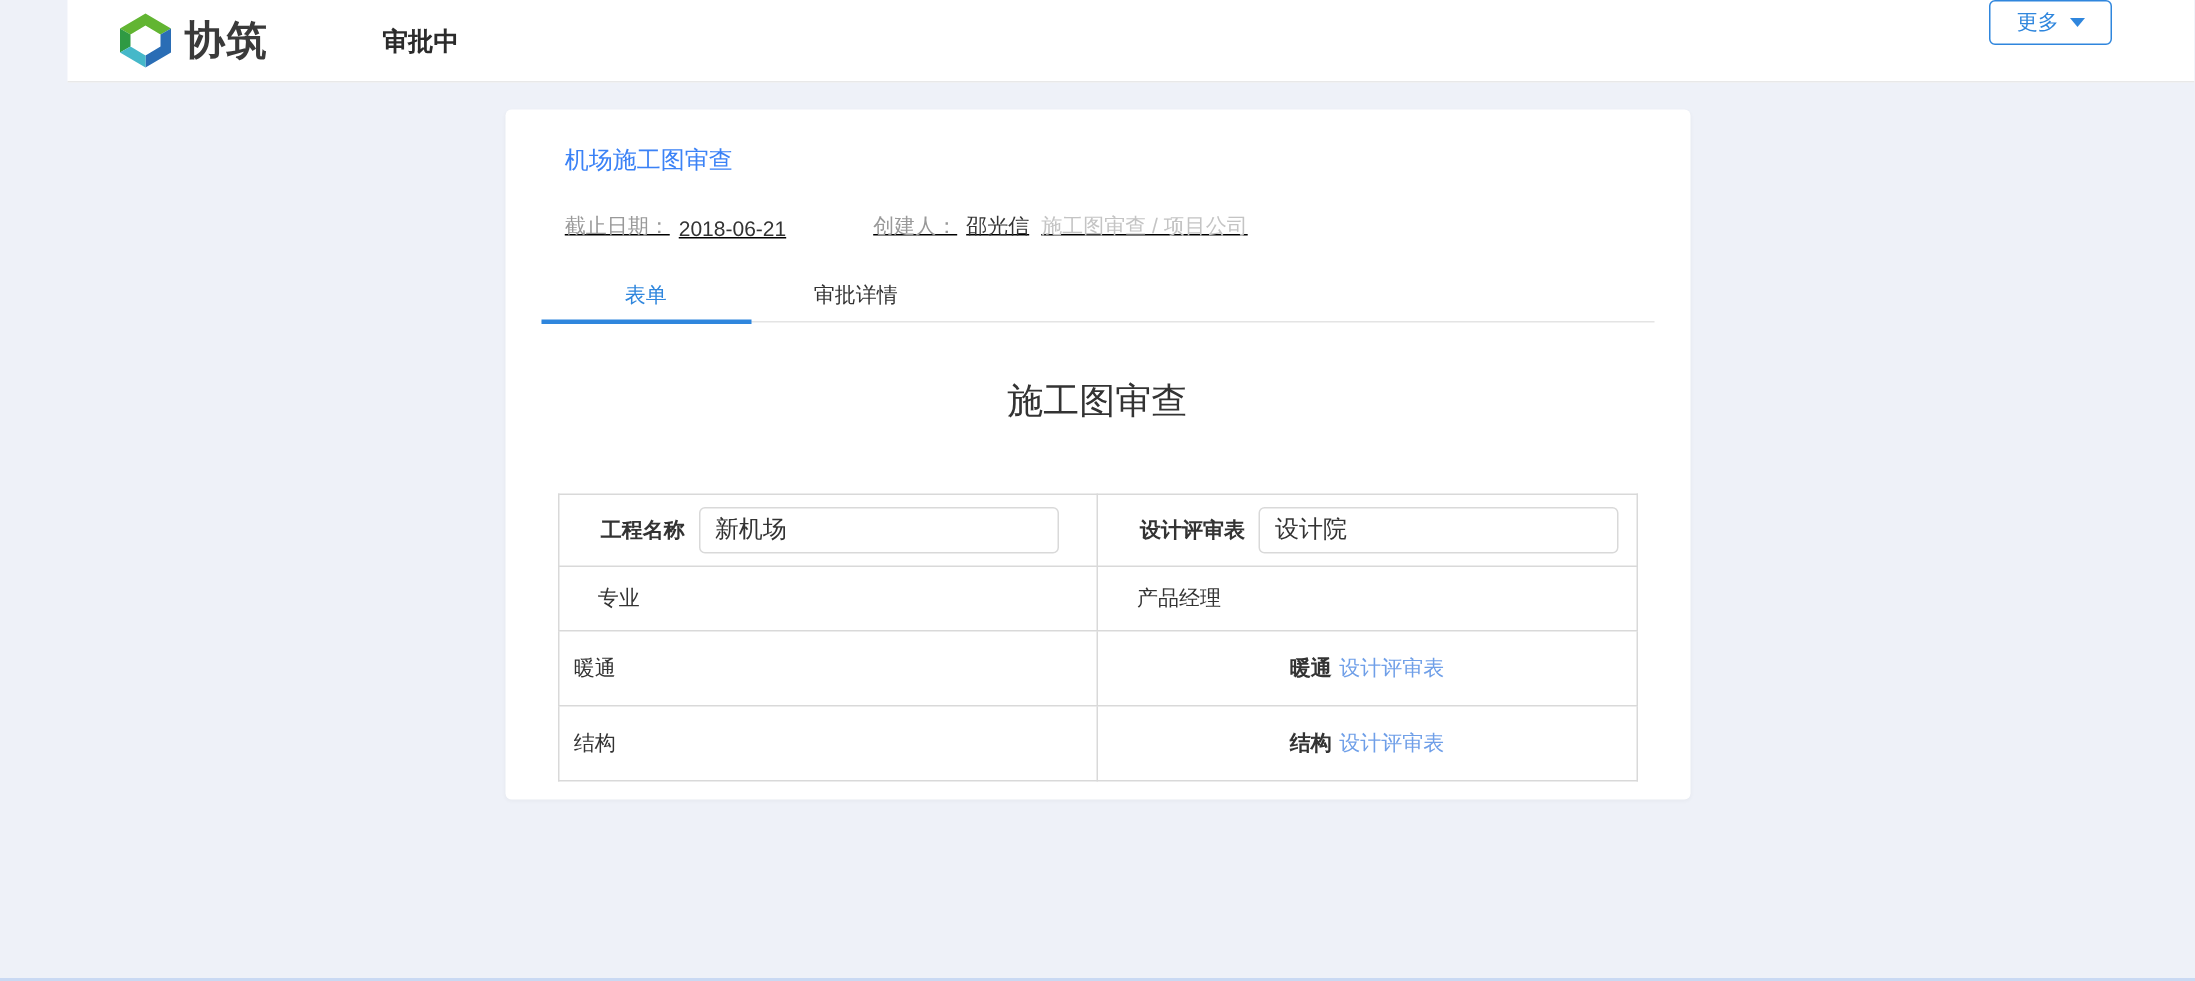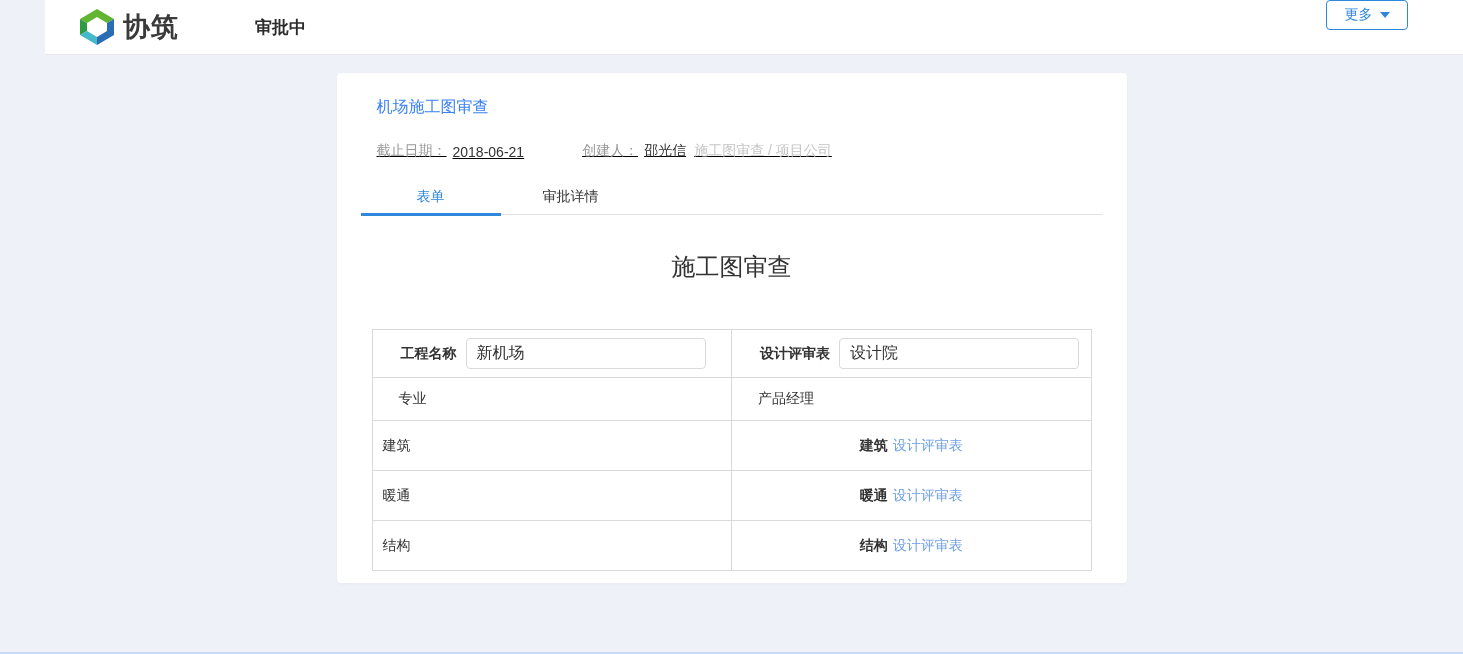--- a/index.html
+++ b/index.html
@@ -179,31 +179,20 @@
     <tr>
       <td>
             <div class="cell-head">专业</div>
           </td>
       <td>
             <div class="cell-head">产品经理</div>
           </td>
     </tr>
     <tr>
       <td>
-            <div class="cell-spec">建筑</div>
-          </td>
-      <td>
-        <div class="cell-form">
-          <span class="form-prefix">建筑</span>
-          <a>设计评审表</a>
-        </div>
-      </td>
-    </tr>
-    <tr>
-      <td>
             <div class="cell-spec">暖通</div>
           </td>
       <td>
         <div class="cell-form">
           <span class="form-prefix">暖通</span>
           <a>设计评审表</a>
         </div>
       </td>
     </tr>
     <tr>

